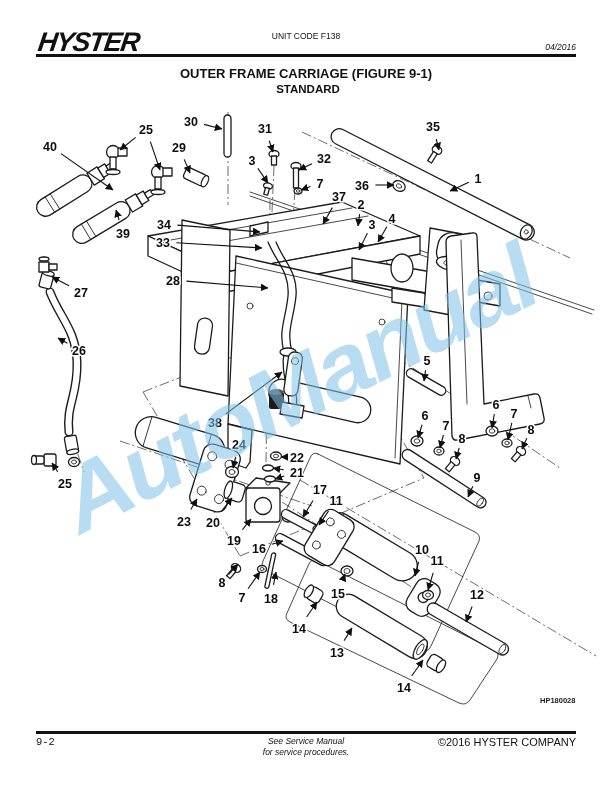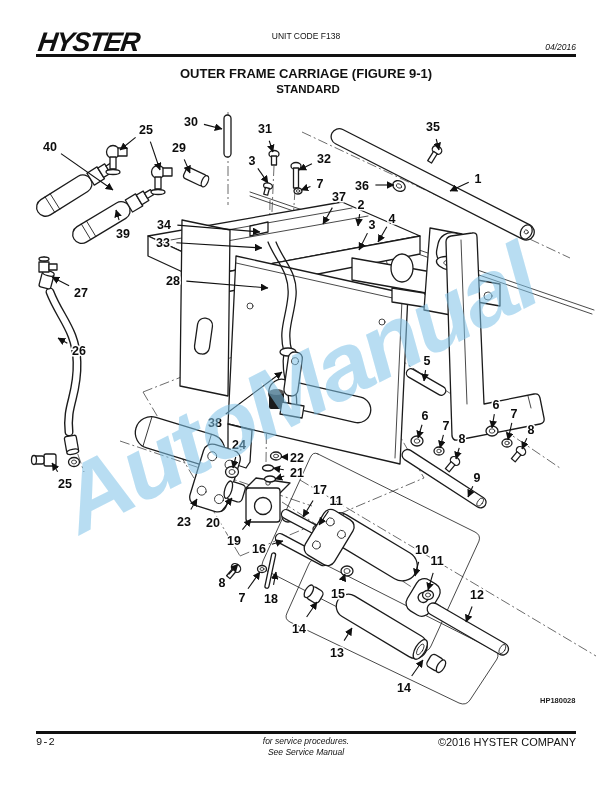--- a/index.html
+++ b/index.html
@@ -481,18 +481,18 @@
       </g>
 
     <text class="wm" transform="translate(80,535) rotate(-27)" textLength="520" lengthAdjust="spacingAndGlyphs" fill="#7fc3e8">AutoManual</text>
   </svg>
 
   <div class="fig-code">HP180028</div>
 
   <div class="ftr-rule"></div>
   <div class="pageno">9-2</div>
   <div class="ftr-center">
+    <div>See Service Manual</div>
     <div>for service procedures.</div>
-    <div>See Service Manual</div>
   </div>
   <div class="copy">©2016 HYSTER COMPANY</div>
 
 </div>
 
 </body></html>

